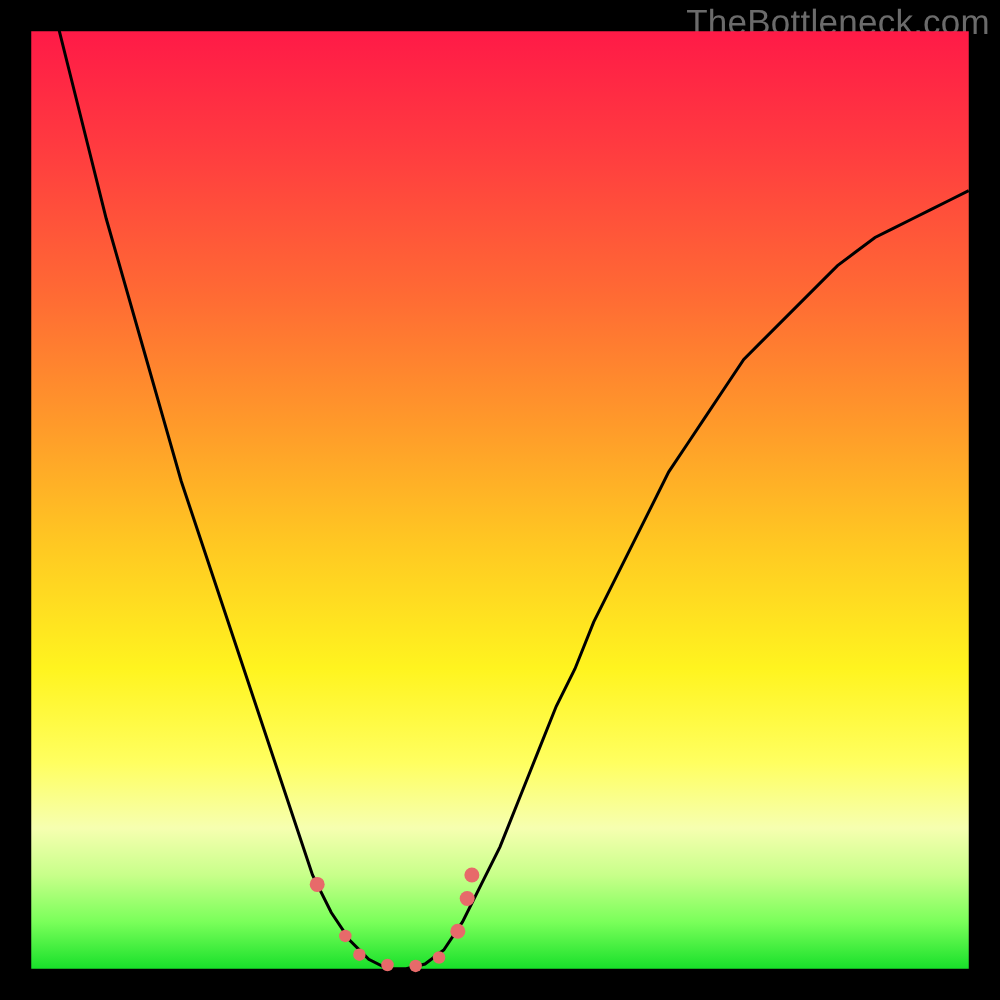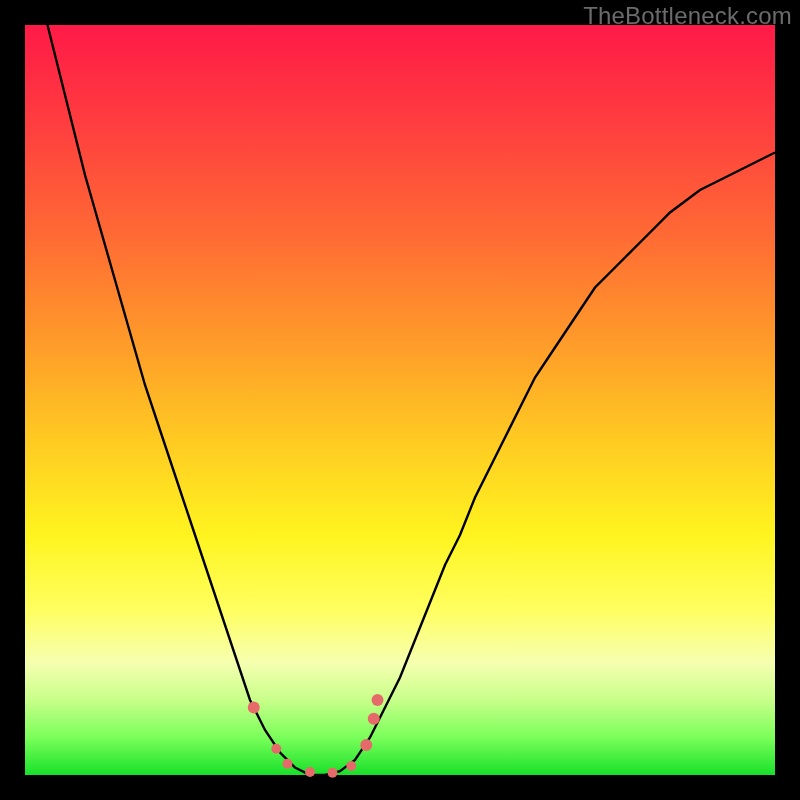--- a/index.html
+++ b/index.html
@@ -38,21 +38,21 @@
       #c8ff8a 90%,
       #7aff5a 95%,
       #18e02a 100%
     );
   }
   .watermark {
     position: absolute;
     top: 2px;
     right: 8px;
     color: #6b6b6b;
-    font-size: 24px;
+    font-size: 28px;
     font-weight: 500;
     letter-spacing: 0.2px;
     user-select: none;
   }
   svg.curve {
     position: absolute;
     top: 0; left: 0;
     width: 750px;
     height: 750px;
     overflow: visible;

